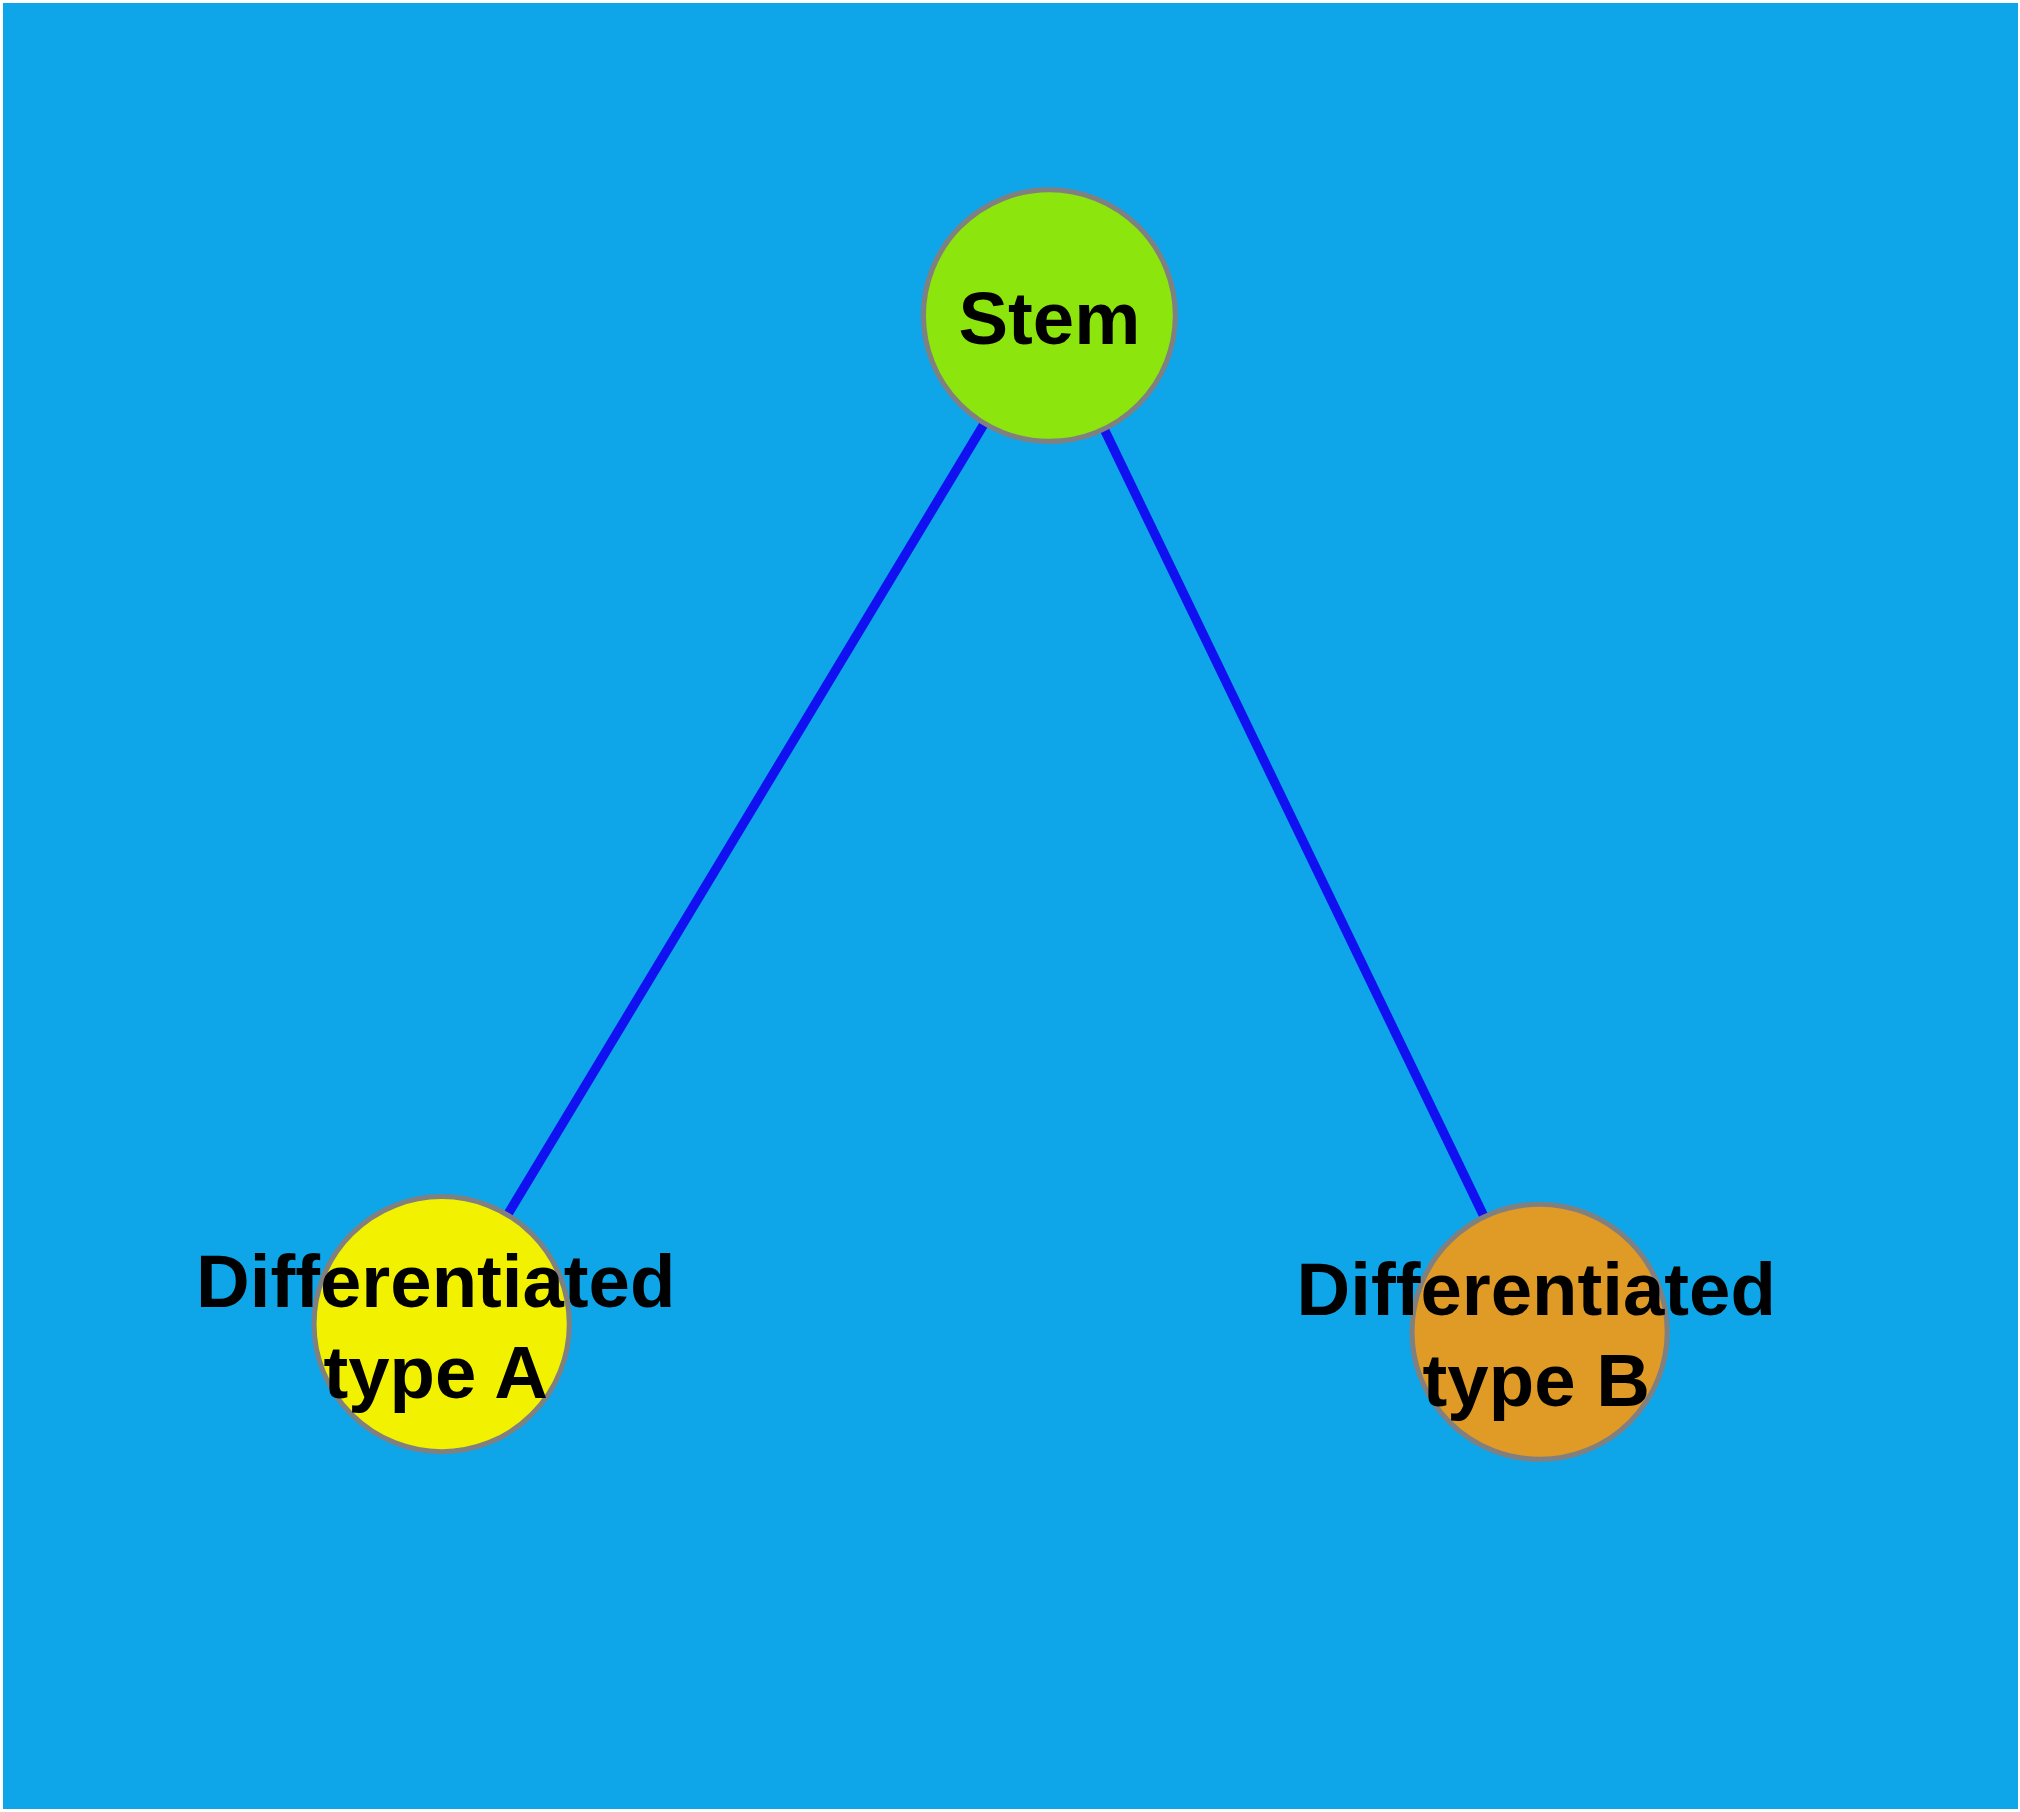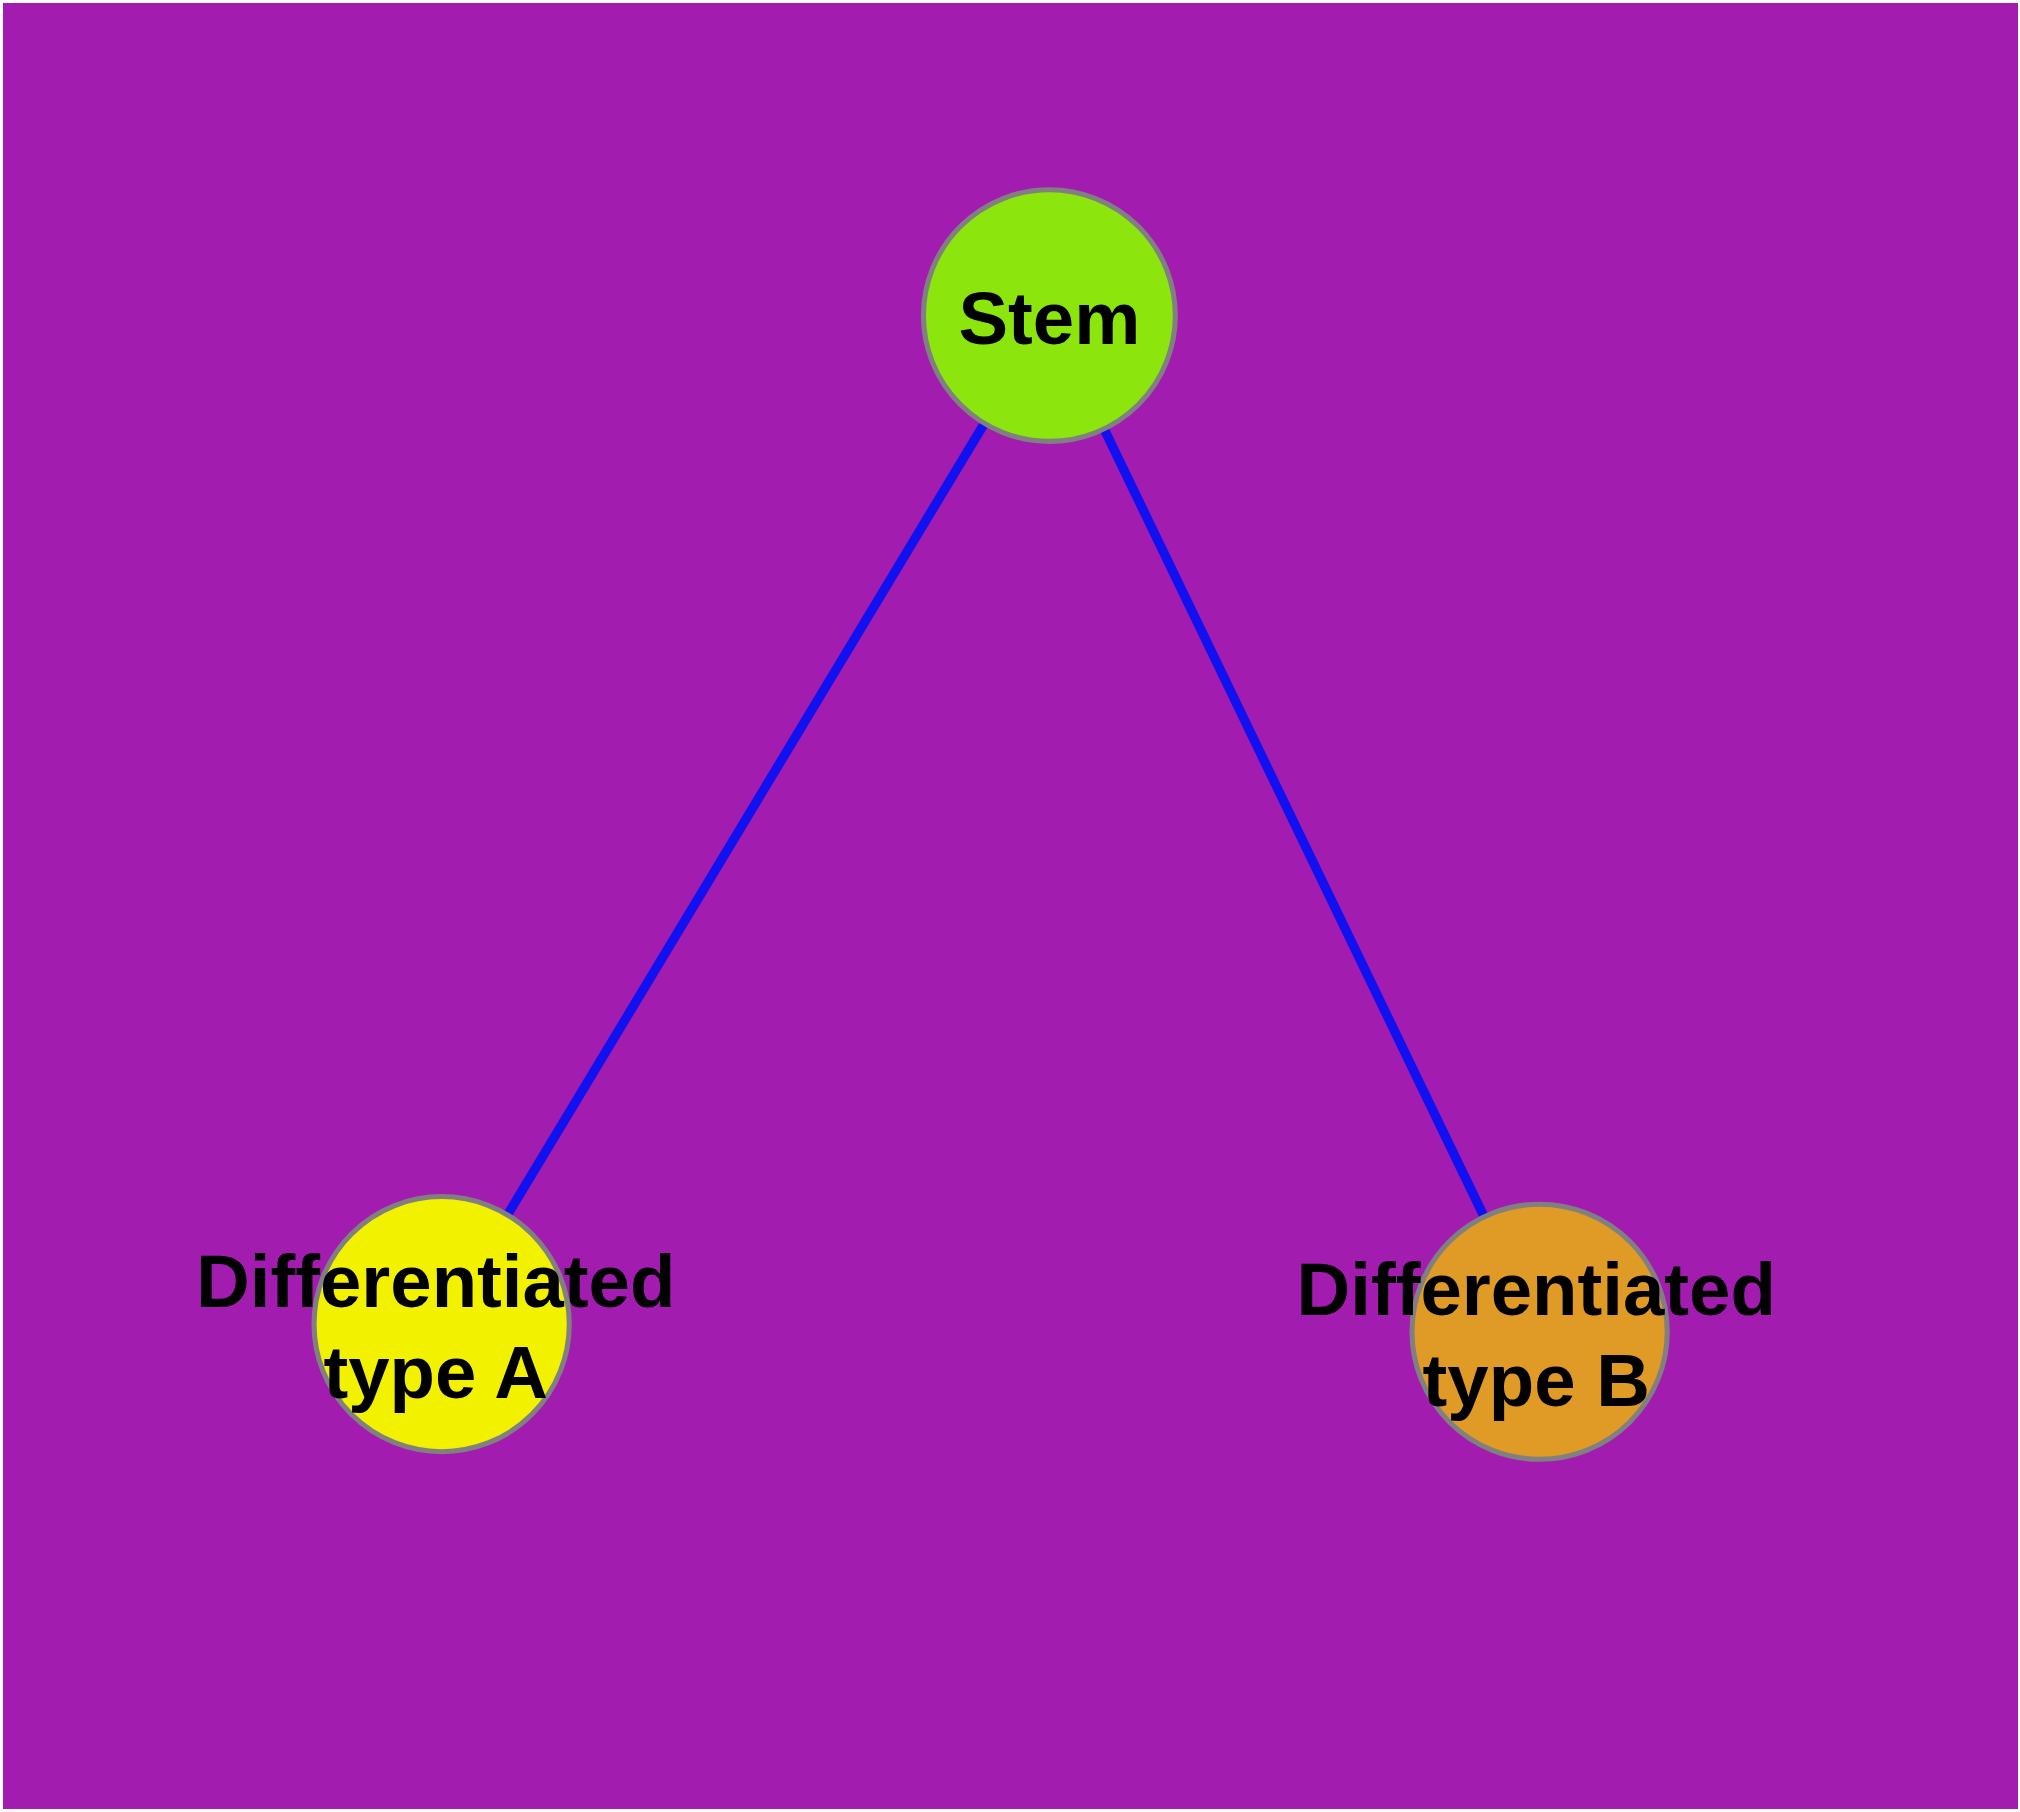--- a/index.html
+++ b/index.html
@@ -10,21 +10,21 @@
     background: #ffffff;
     font-family: "Liberation Sans", sans-serif;
   }
   .canvas {
     position: absolute;
     left: 0; top: 0;
     width: 2021px;
     height: 1812px;
     box-sizing: border-box;
     border: 3.4px solid #ffffff;
-    background: #a21caf;
+    background: #0ea5e9;
   }
   .canvas svg {
     display: block;
     width: 100%;
     height: 100%;
   }
   .edge {
     stroke: #1010F0;
     stroke-width: 11;
     fill: none;

